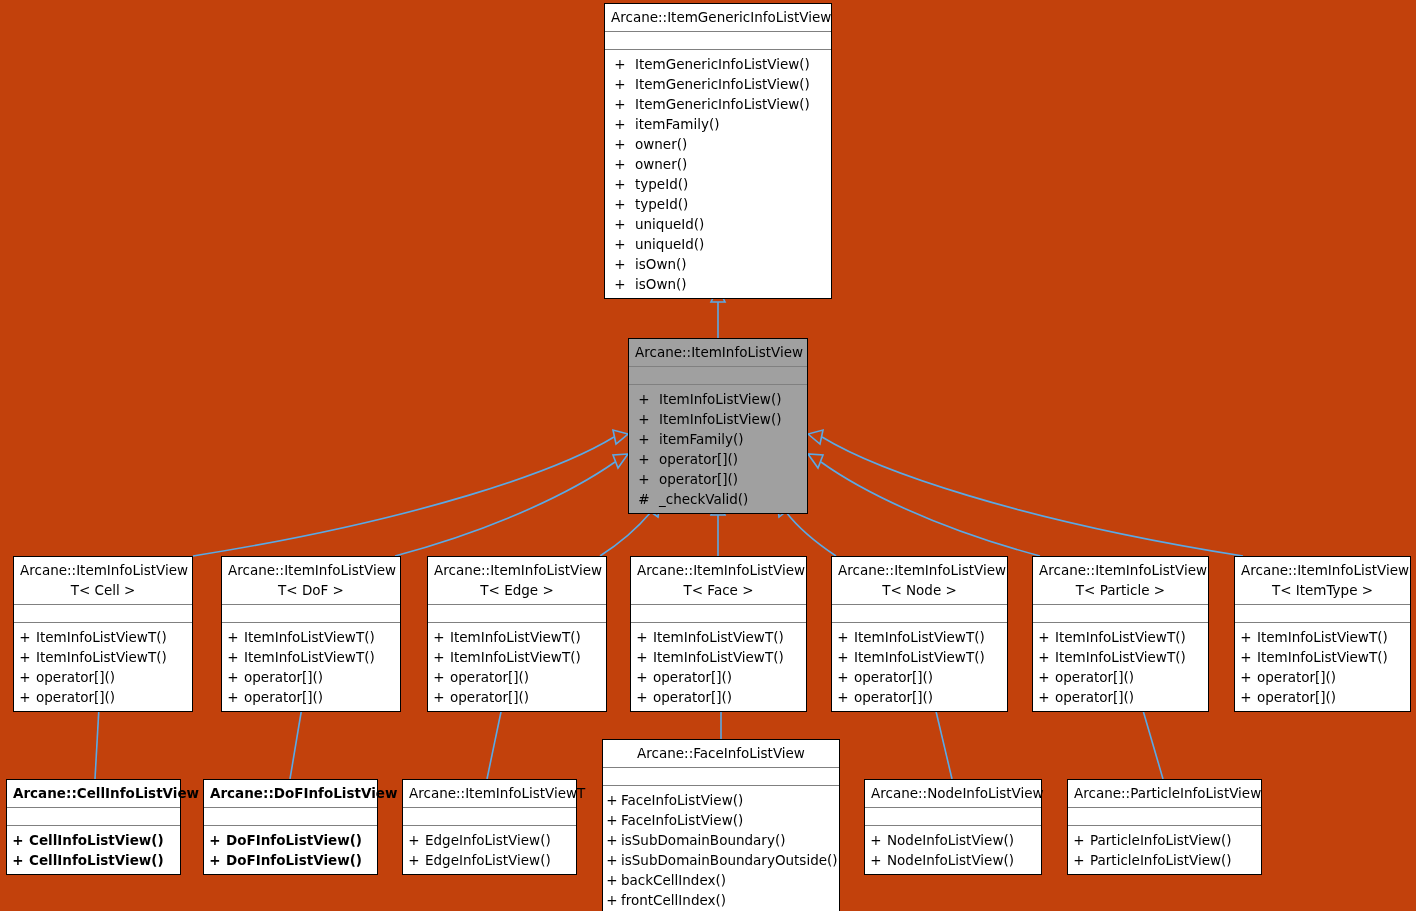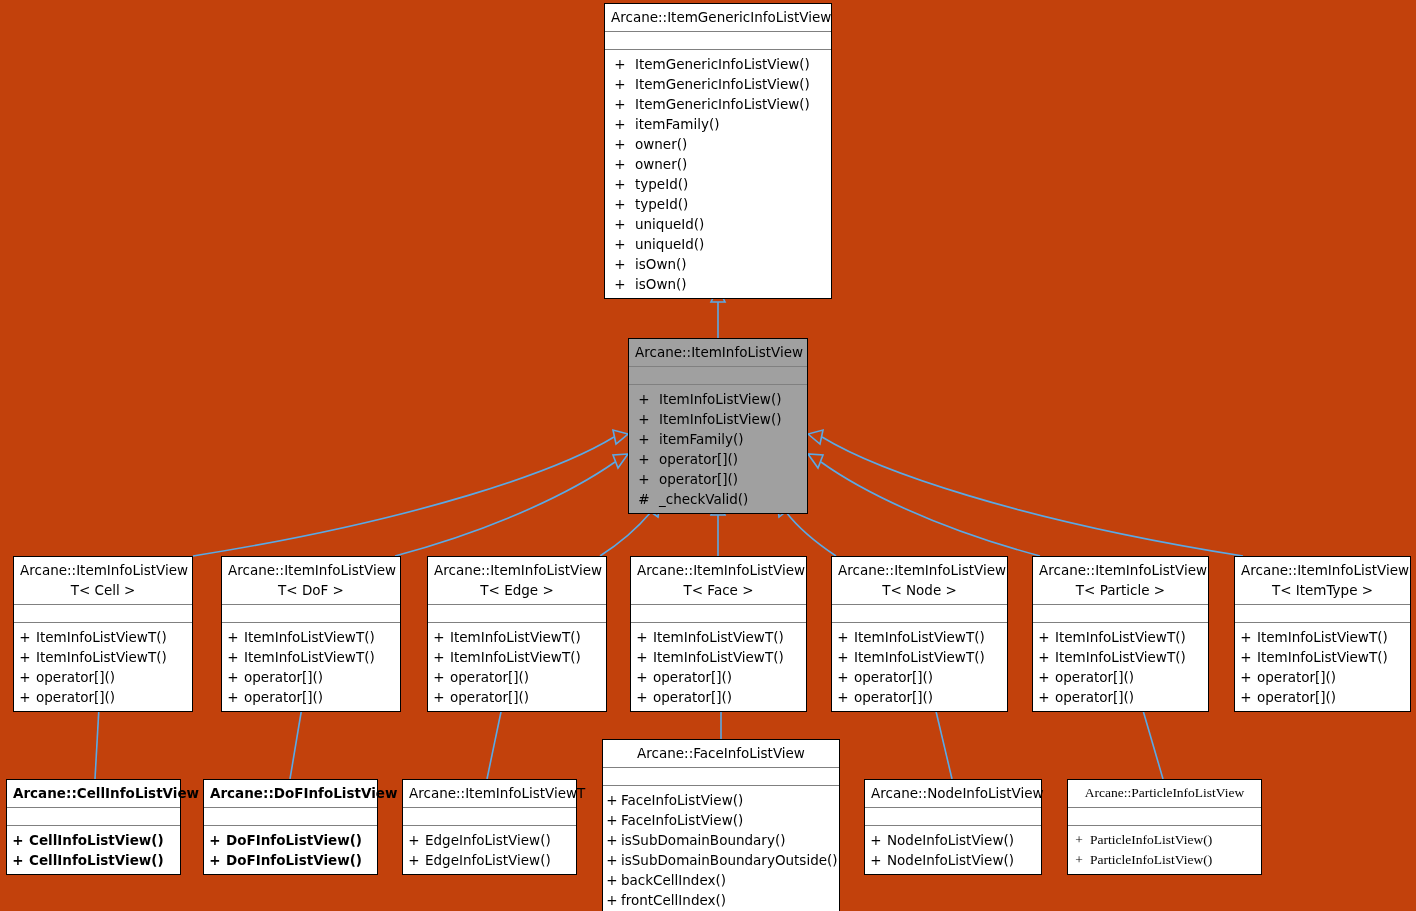--- a/index.html
+++ b/index.html
@@ -453,21 +453,21 @@
           <span class="vis">+</span>
           <span class="nm">NodeInfoListView()</span>
         </div>
       <div class="op">
           <span class="vis">+</span>
           <span class="nm">NodeInfoListView()</span>
         </div>
     </div>
   </div>
 
-  <div class="node" style="left:1067px;top:779px;width:195px;font-family:Liberation Serif, serif;">
+  <div class="node" style="left:1067px;top:779px;width:195px;">
     <div class="title">Arcane::ParticleInfoListView</div>
     <div class="attrs"></div>
     <div class="ops">
       <div class="op">
           <span class="vis">+</span>
           <span class="nm">ParticleInfoListView()</span>
         </div>
       <div class="op">
           <span class="vis">+</span>
           <span class="nm">ParticleInfoListView()</span>

